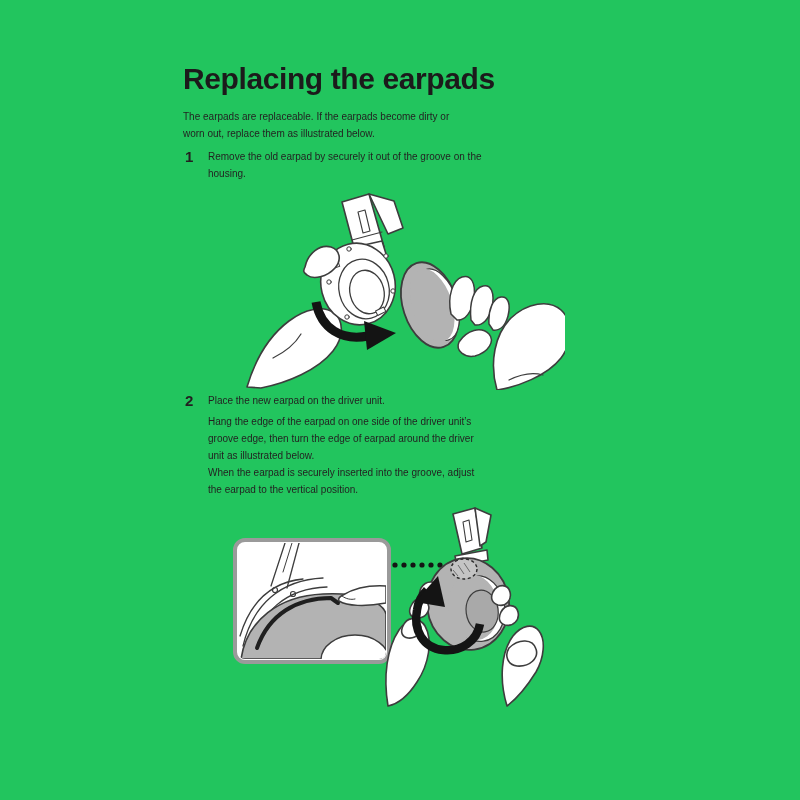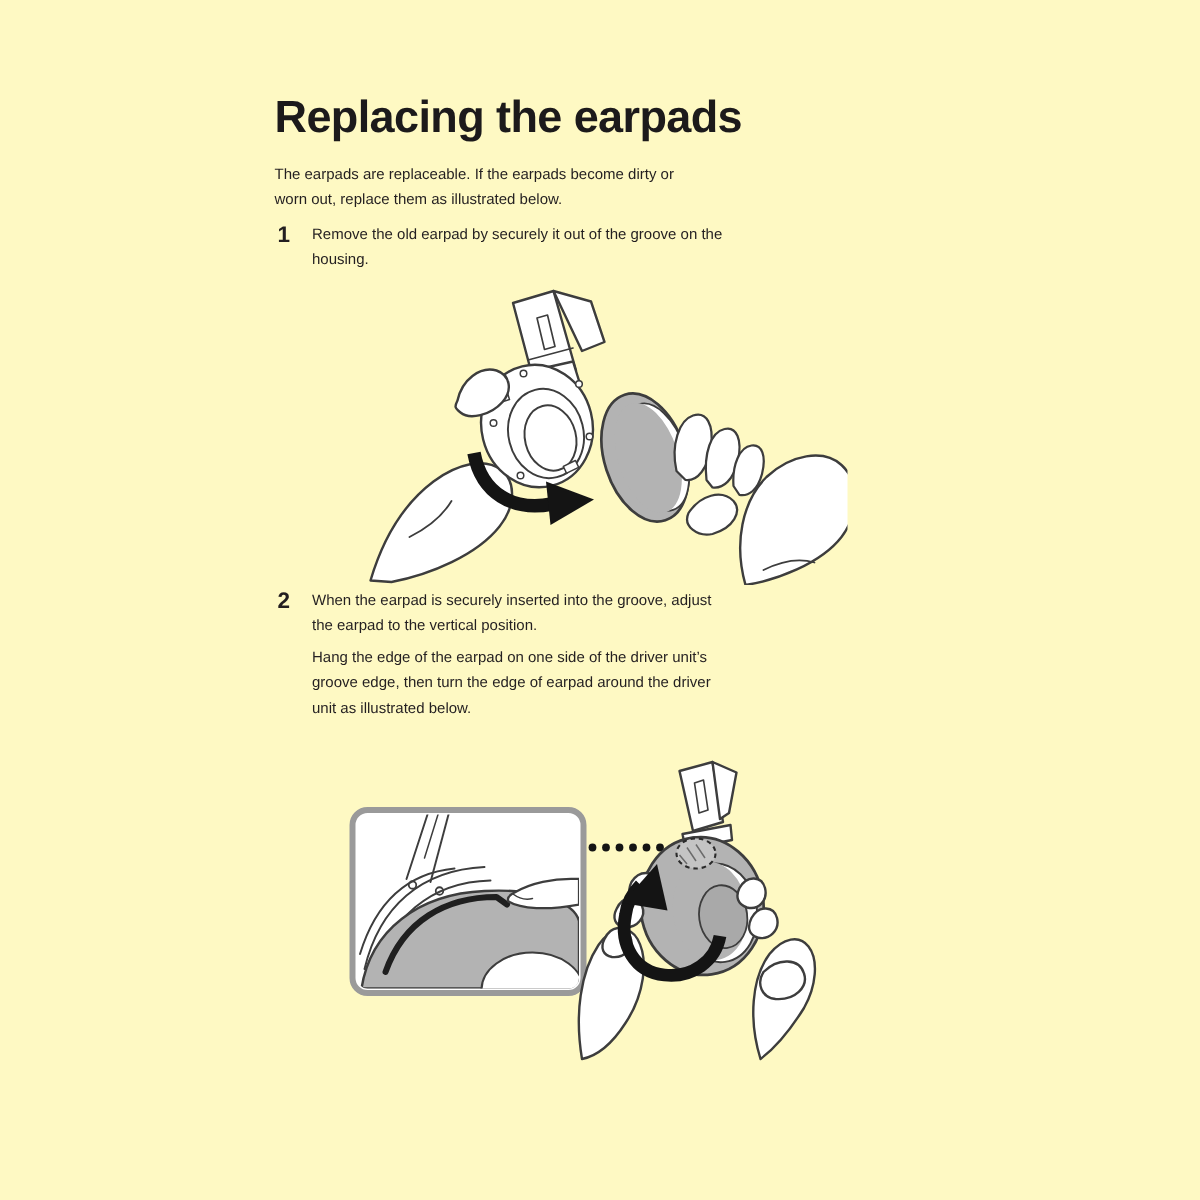--- a/index.html
+++ b/index.html
@@ -1,17 +1,17 @@
 <!DOCTYPE html>
 <html><head>
 <meta charset="utf-8">
 <style>
   html,body{margin:0;padding:0;background:#ffffff;}
   .page{
-    position:relative;width:800px;height:800px;background:#fef9c3;
+    position:relative;width:800px;height:800px;background:#22c55e;
     font-family:"Liberation Sans",sans-serif;color:#231f20;overflow:hidden;
   }
   .title{
     position:absolute;left:183px;top:62px;margin:0;
     font-size:30px;font-weight:700;letter-spacing:-0.4px;color:#1c1a1b;
   }
   .body-text{margin:0;font-size:10px;line-height:17px;white-space:pre-line;}
   .intro{position:absolute;left:183px;top:108px;width:400px;}
   .step{position:absolute;display:flex;}
   .step-1{left:185px;top:148px;}
@@ -90,25 +90,26 @@
       <path d="M226,130 C224,112 229,98 238,96 C246,94 250,103 247,117 C244,130 237,136 230,135 Z"></path>
       <path d="M244,134 C243,120 248,108 256,107 C263,106 266,114 263,126 C260,137 254,141 248,140 Z"></path>
       <path d="M214,152 C222,140 236,136 244,144 C250,151 244,162 230,166 C220,168 210,161 214,152 Z"></path>
       <path d="M264,190 C276,184 288,182 298,185" fill="none" stroke-width="1.2"></path>
     </g>
   </svg>
 
   <div class="step step-2">
     <div class="step-num">2</div>
     <div class="step-body">
-      <p class="body-text">When the earpad is securely inserted into the groove, adjust
-the earpad to the vertical position.</p>
+      <p class="body-text">Place the new earpad on the driver unit.</p>
       <p class="body-text detail">Hang the edge of the earpad on one side of the driver unit’s
 groove edge, then turn the edge of earpad around the driver
 unit as illustrated below.</p>
+      <p class="body-text">When the earpad is securely inserted into the groove, adjust
+the earpad to the vertical position.</p>
     </div>
   </div>
 
   <svg class="illus illus-2" width="365" height="210" viewBox="0 0 365 210">
     <defs>
       <clipPath id="calloutClip">
           <rect x="13" y="43" width="148" height="116" rx="7"></rect>
         </clipPath>
     </defs>
 

